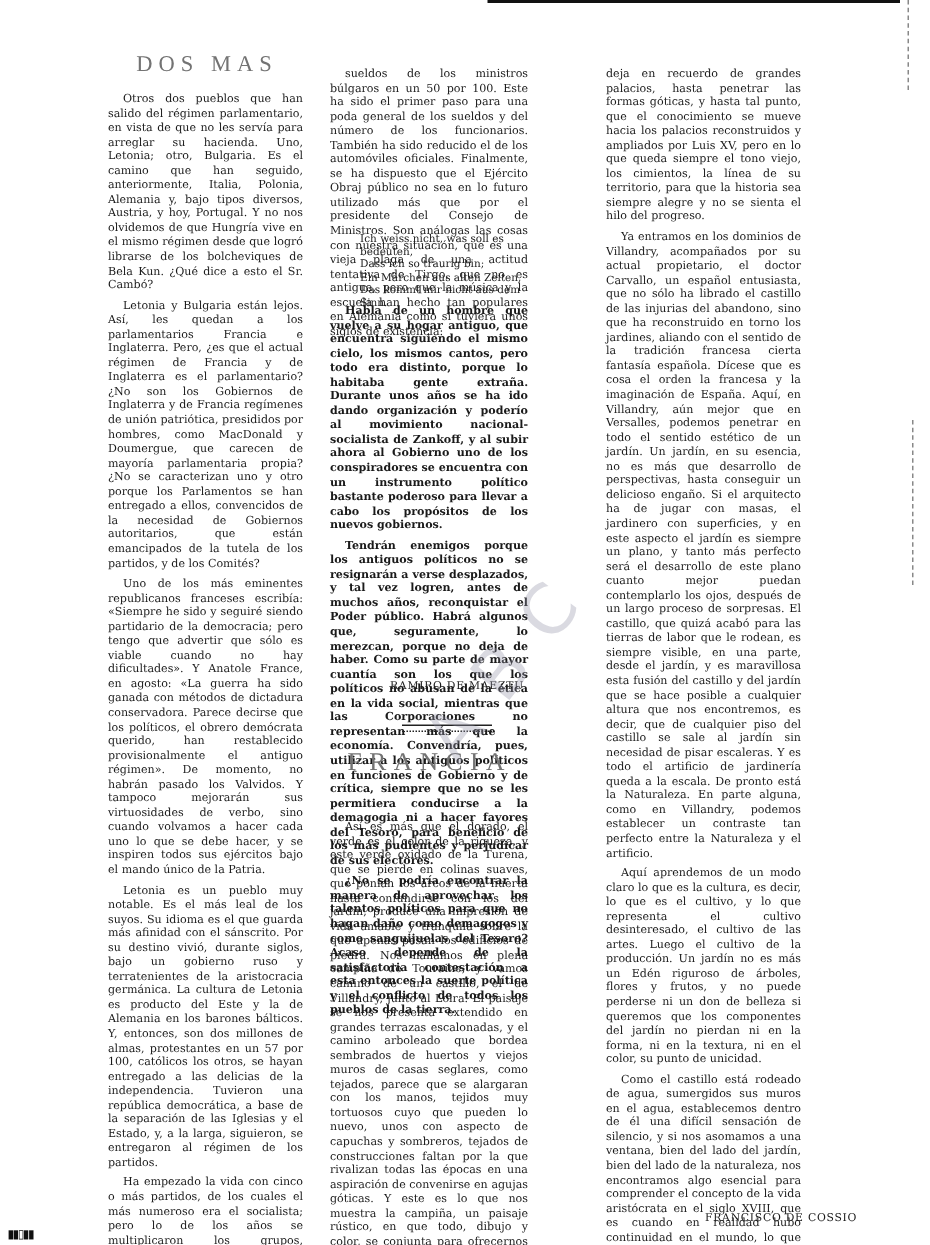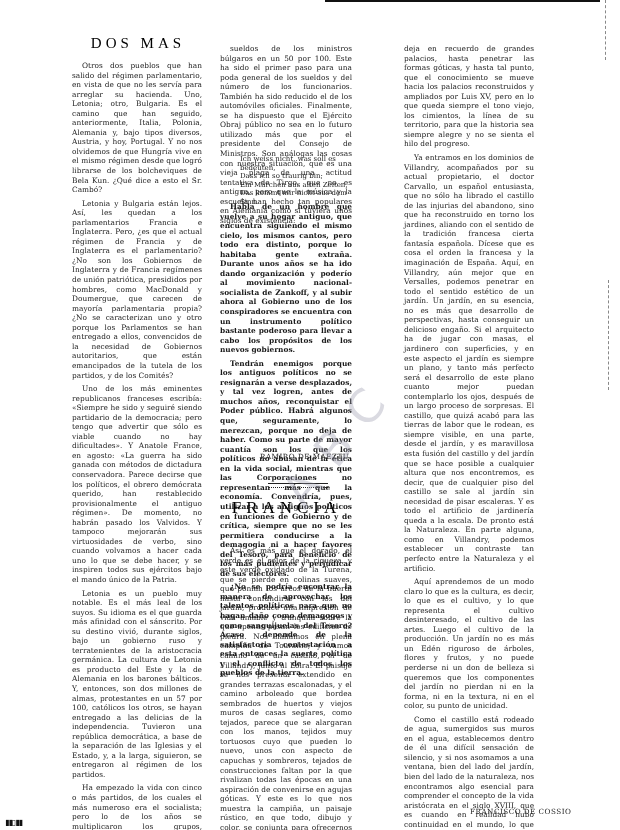--- a/index.html
+++ b/index.html
@@ -11,21 +11,21 @@
   .col {
     position:absolute; top:0; font-size:7.4px; line-height:9.55px;
     text-align:justify; hyphens:auto;
   }
   .col p { margin:4px; text-indent:10px; }
   .col1 { left:68px; width:138px; }
   .col2 { left:216px; width:140px; }
   .col3 { left:400px; width:138px; }
   .headline {
     font-family:"Liberation Serif", serif; letter-spacing:4px;
-    text-align:center; font-weight:normal; margin:0; color:#000000;
+    text-align:center; font-weight:normal; margin:0; color:#737373;
   }
   .h-dos { position:absolute; left:68px; width:140px; top:35px; font-size:15px; }
   .h-castillo { position:absolute; left:214px; width:145px; top:498px; font-size:17px; line-height:20px; letter-spacing:5px; }
   .verse { position:absolute; left:240px; top:155px; width:120px; font-size:7px; line-height:8.6px; }
   .sig { position:absolute; font-size:7.2px; letter-spacing:0.5px; }
   .sig1 { left:260px; top:452px;text-align:center; }
   .sig2 { left:470px; top:807px; }
   .ornament { position:absolute; left:268px; top:483px; width:60px; height:3px; border-top:1.5px solid #222; border-bottom:1px dotted #222; }
   .top-rule { position:absolute; left:325px; top:0; width:275px; height:2px; background:#111; }
   .rule-v { position:absolute; border-left:1px dashed #888; }

